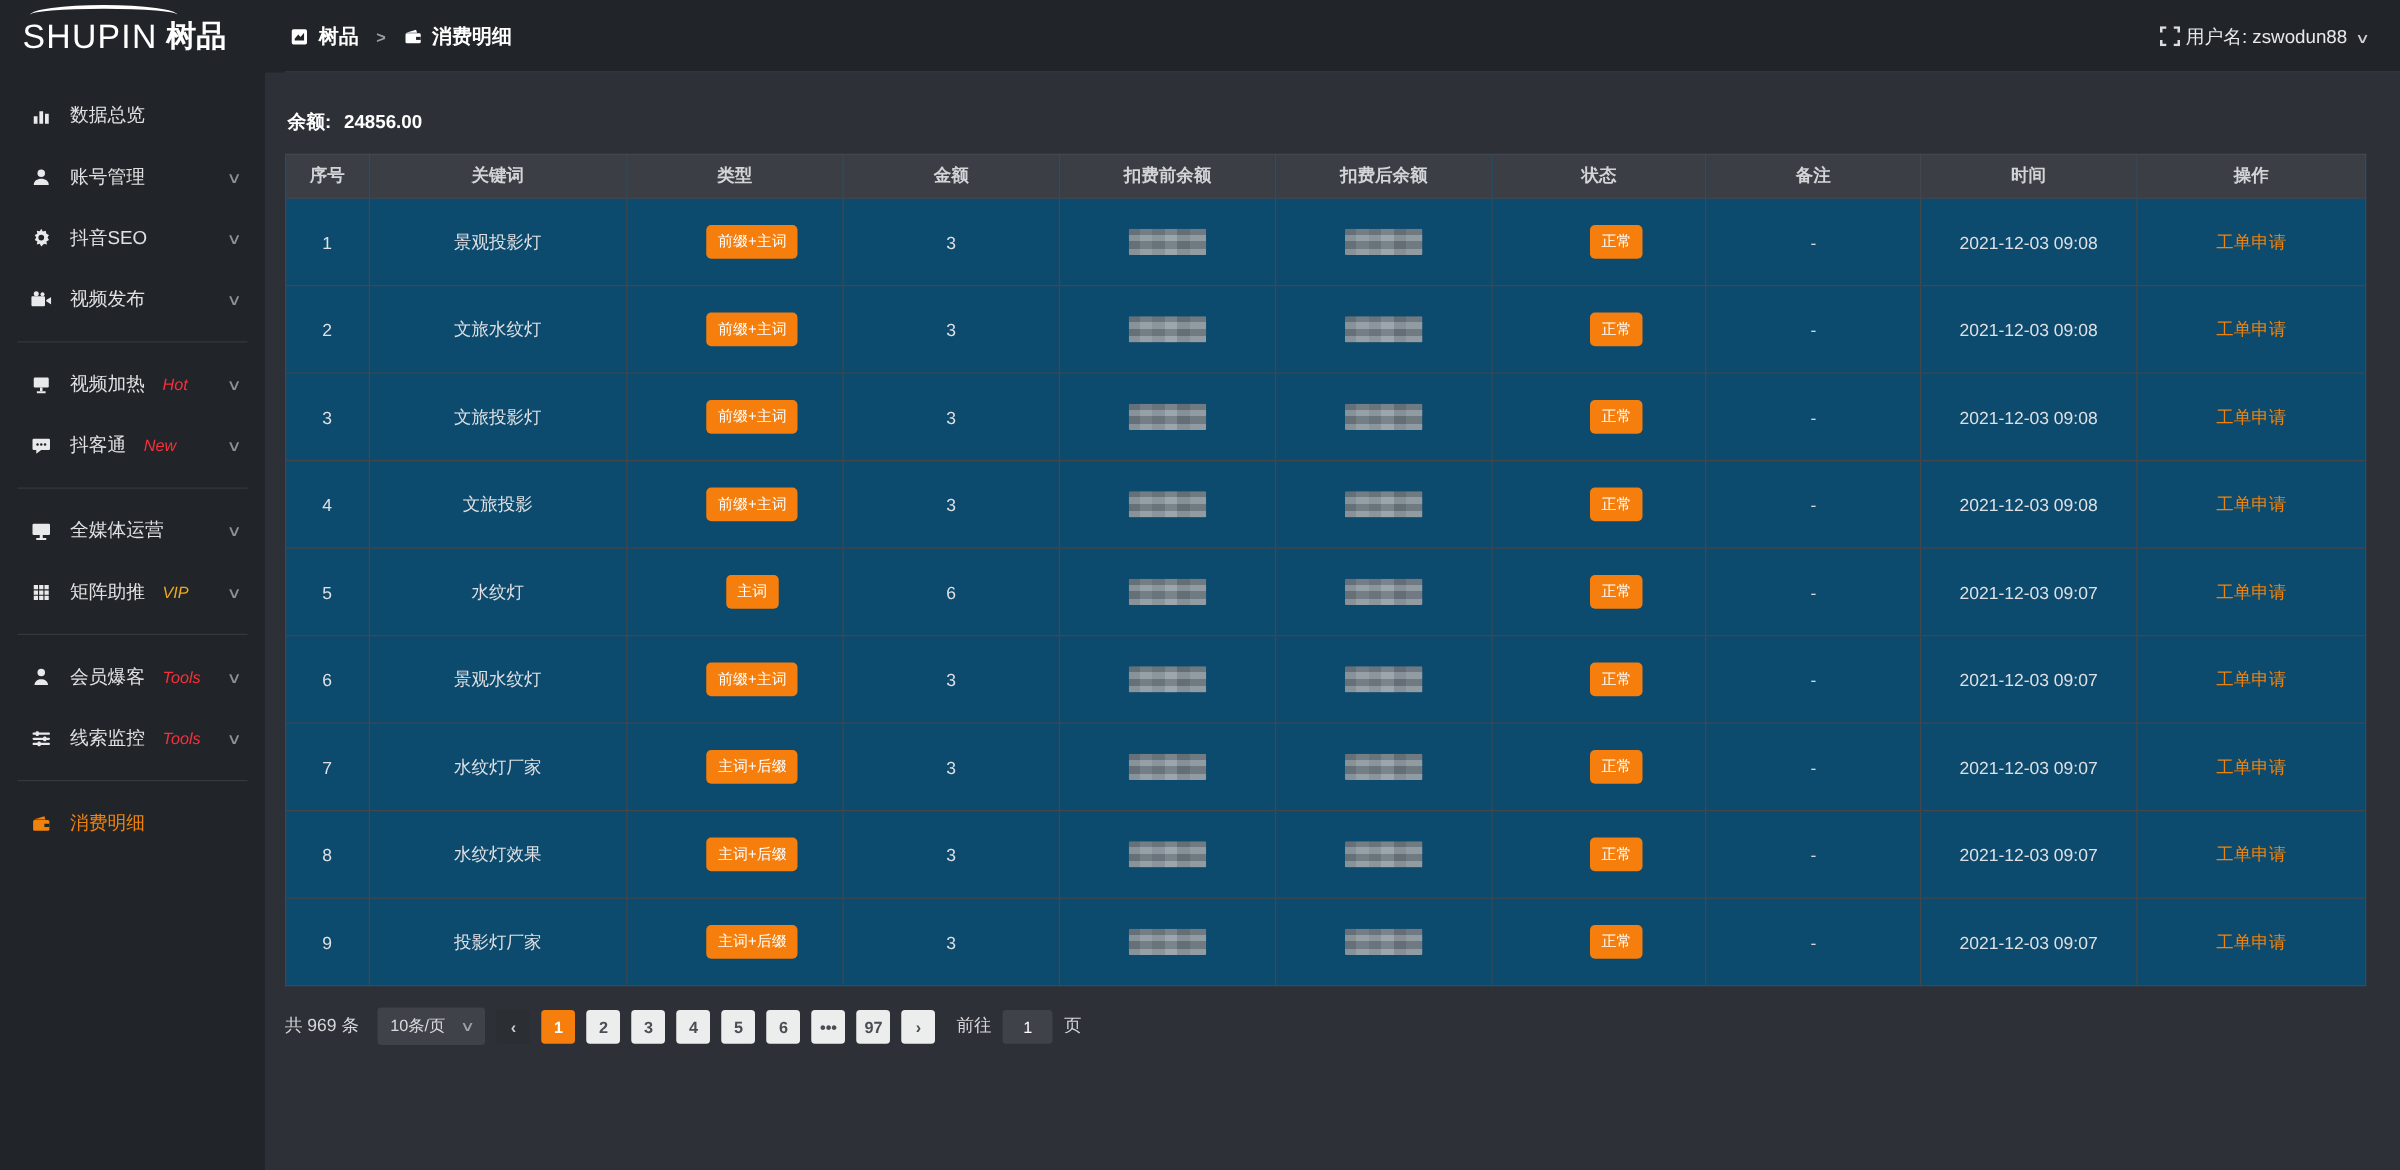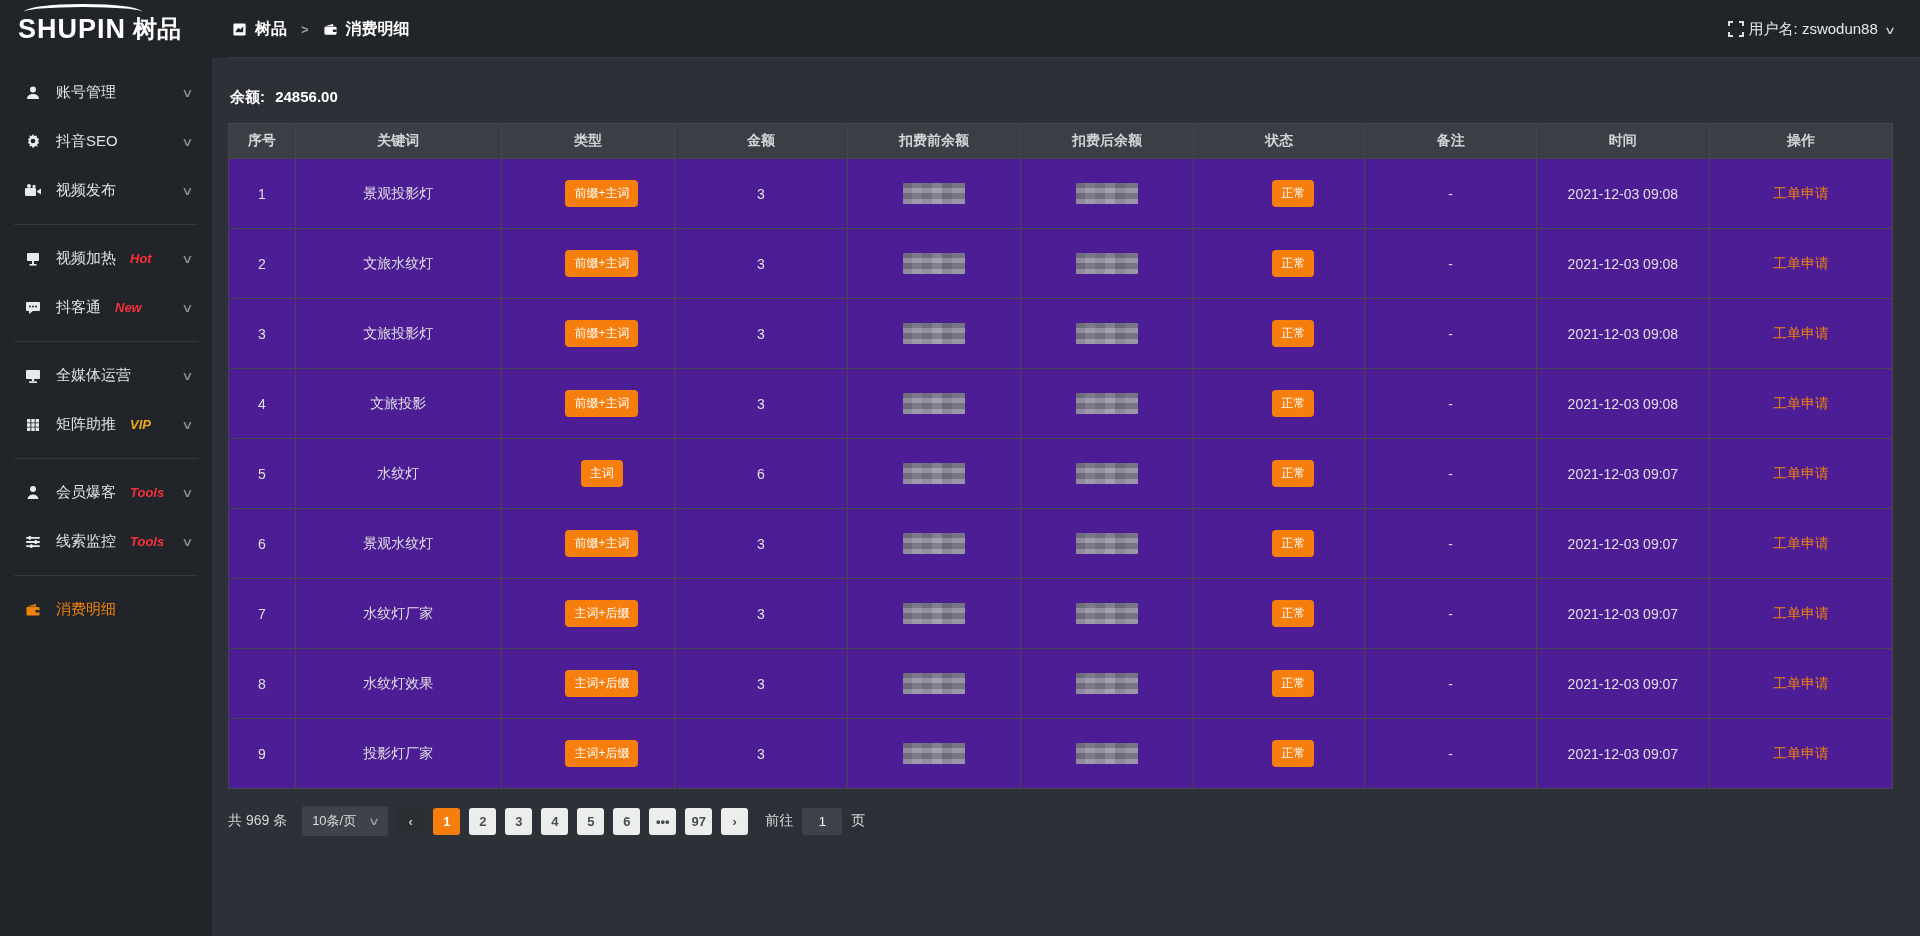--- a/index.html
+++ b/index.html
@@ -4,28 +4,28 @@
 <style>
   * { margin:0; padding:0; box-sizing:border-box; }
   html,body { width:1920px; height:936px; overflow:hidden; }
   body { font-family:"Liberation Sans","DejaVu Sans",sans-serif; background:#2d3036; color:#e3e4e6; }
   .app { display:flex; width:1920px; height:936px; }
 
   
   .sidebar { width:212px; height:936px; background:#212428; flex:0 0 212px; display:flex; flex-direction:column; }
   .logo { height:58px; display:flex; align-items:center; padding-left:18px; position:relative; }
   .logo-arc { position:absolute; left:24px; top:4px; width:118px; height:16px; border-top:3px solid #fff; border-radius:100% 100% 0 0; }
-  .logo-en { font-size:27px; font-weight:bold; letter-spacing:1px; color:#fff; font-stretch:condensed; }
+  .logo-en { font-size:27px; font-weight:normal; letter-spacing:1px; color:#fff; font-stretch:condensed; }
   .logo-cn { font-size:24px; font-weight:bold; color:#fff; margin-left:7px; }
   .menu { padding-top:10px; flex:1; }
   .mi { height:49px; display:flex; align-items:center; padding:0 20px 0 24px; cursor:pointer; color:#e0e1e3; font-size:15px; }
   .mi .ic { width:18px; height:18px; margin-right:14px; display:inline-flex; align-items:center; justify-content:center; color:#e8e9eb; flex:0 0 18px; }
   .mi .ic svg { width:16px; height:16px; fill:currentColor; }
   .mi .lbl { white-space:nowrap; }
-  .mi .bdg { font-size:13px; font-weight:bold; font-style:italic; margin-left:14px; }
+  .mi .bdg { font-size:13px; font-weight:normal; font-style:italic; margin-left:14px; }
   .mi .chev { margin-left:auto; color:#8d9095; font-size:12px; transform:scaleX(1.4); }
   .mi.active, .mi.active .ic { color:#f0830d; }
   .mdiv { height:1px; background:#35383d; margin:9px 14px; }
 
   
   .right { flex:1; display:flex; flex-direction:column; min-width:0; }
 
   .topbar { height:58px; background:#212428; display:flex; align-items:center; padding:0 26px 0 20px; position:relative; }
   .topbar:after { content:""; position:absolute; left:16px; right:0; bottom:0; height:1px; background:#383b40; }
   .crumb { display:flex; align-items:center; font-size:16px; font-weight:bold; color:#fff; gap:8px; }
@@ -34,21 +34,21 @@
   .tright { margin-left:auto; display:flex; align-items:center; gap:5px; }
   .fsbtn { color:#dcdde0; cursor:pointer; display:inline-flex; } .fsbtn svg { width:16px; height:16px; fill:none; stroke:currentColor; stroke-width:2; }
   .uname { font-size:15px; color:#e8e9eb; cursor:pointer; }
   .uname .chev { color:#cfd0d3; font-size:11px; display:inline-block; transform:scaleX(1.5); margin-left:4px; }
 
   .main { flex:1; padding:0 27px 0 16px; }
   .balance { margin:30px 0 16px 2px; font-size:15px; font-weight:bold; color:#fff; }
   .balance b { margin-left:6px; }
 
   
-  table { width:100%; border-collapse:collapse; table-layout:fixed; background:#4c1d95; }
+  table { width:100%; border-collapse:collapse; table-layout:fixed; background:#0c4a6e; }
   th, td { border:1px solid #43464b; text-align:center; font-size:14px; color:#dfe0e3; overflow:hidden; }
   thead th { height:35px; background:#3b3e44; color:#d3d4d7; font-weight:bold; font-size:14px; }
   tbody td { height:70px; }
   .badge { display:inline-block; background:#f57e0c; color:#fff; font-size:12px; padding:5px 9px; border-radius:4px; white-space:nowrap;margin-left:28px; }
   .blur { width:62px; height:21px; margin:0 auto; border-radius:1px; opacity:.88; filter:blur(.6px);
     background:
       repeating-linear-gradient(0deg, rgba(255,255,255,.16) 0 5px, rgba(0,0,0,.14) 5px 11px),
       repeating-linear-gradient(90deg,#86898e 0 9px,#999ca0 9px 19px,#8b8e92 19px 29px,#a1a4a8 29px 39px,#84878b 39px 49px,#93969a 49px 62px); }
   .oplink { color:#f0830d; cursor:pointer; font-size:14px; }
   .dash { color:#d7d8da; }
@@ -71,20 +71,30 @@
 
 <div class="app">
 
   <aside class="sidebar">
     <div class="logo">
       <span class="logo-arc"></span>
       <span class="logo-en">SHUPIN</span>
       <span class="logo-cn">树品</span>
     </div>
     <nav class="menu" id="menu">
+        <div class="mi">
+          <span class="ic">
+            <svg viewBox="0 0 16 16">
+              <rect x="2" y="8" width="3" height="6"></rect>
+              <rect x="6.5" y="4" width="3" height="10"></rect>
+              <rect x="11" y="6" width="3" height="8"></rect>
+            </svg>
+          </span>
+          <span class="lbl">数据总览</span>
+        </div>
         <div class="mi">
           <span class="ic">
             <svg viewBox="0 0 16 16">
               <circle cx="8" cy="4.5" r="3"></circle>
               <path d="M2 14c0-3.3 2.7-5 6-5s6 1.7 6 5z"></path>
             </svg>
           </span>
           <span class="lbl">账号管理</span>
           <span class="chev">∨</span>
         </div>

